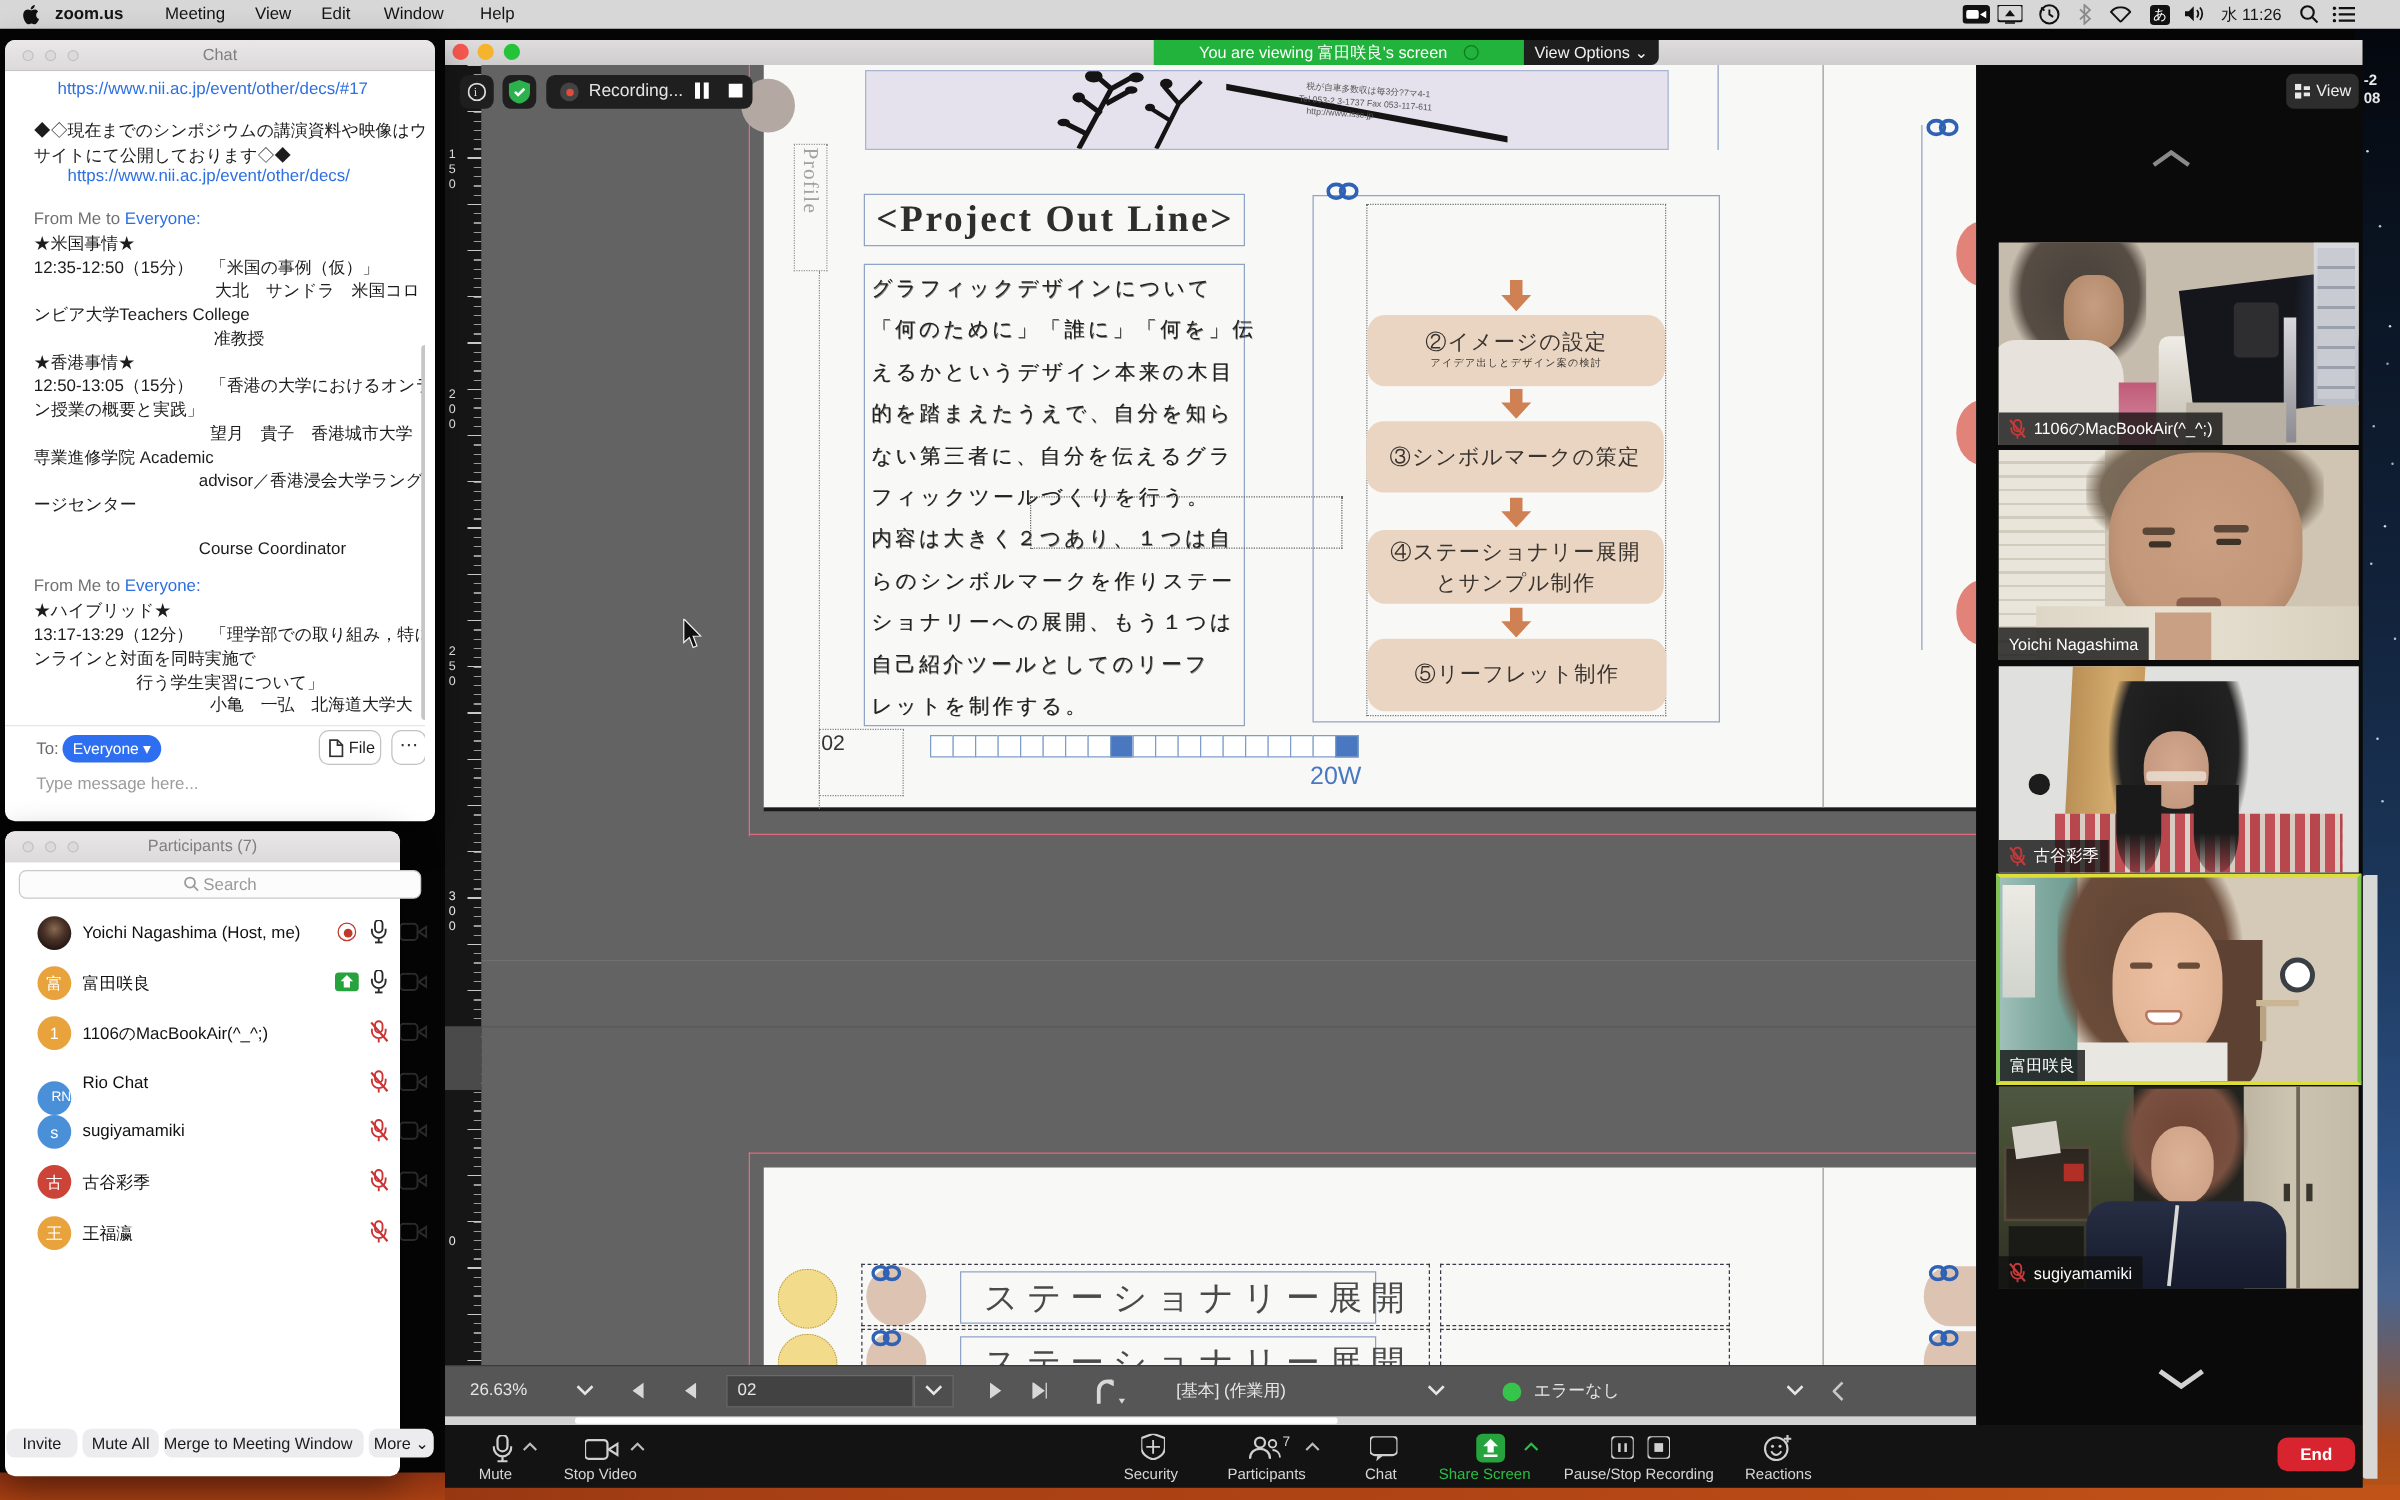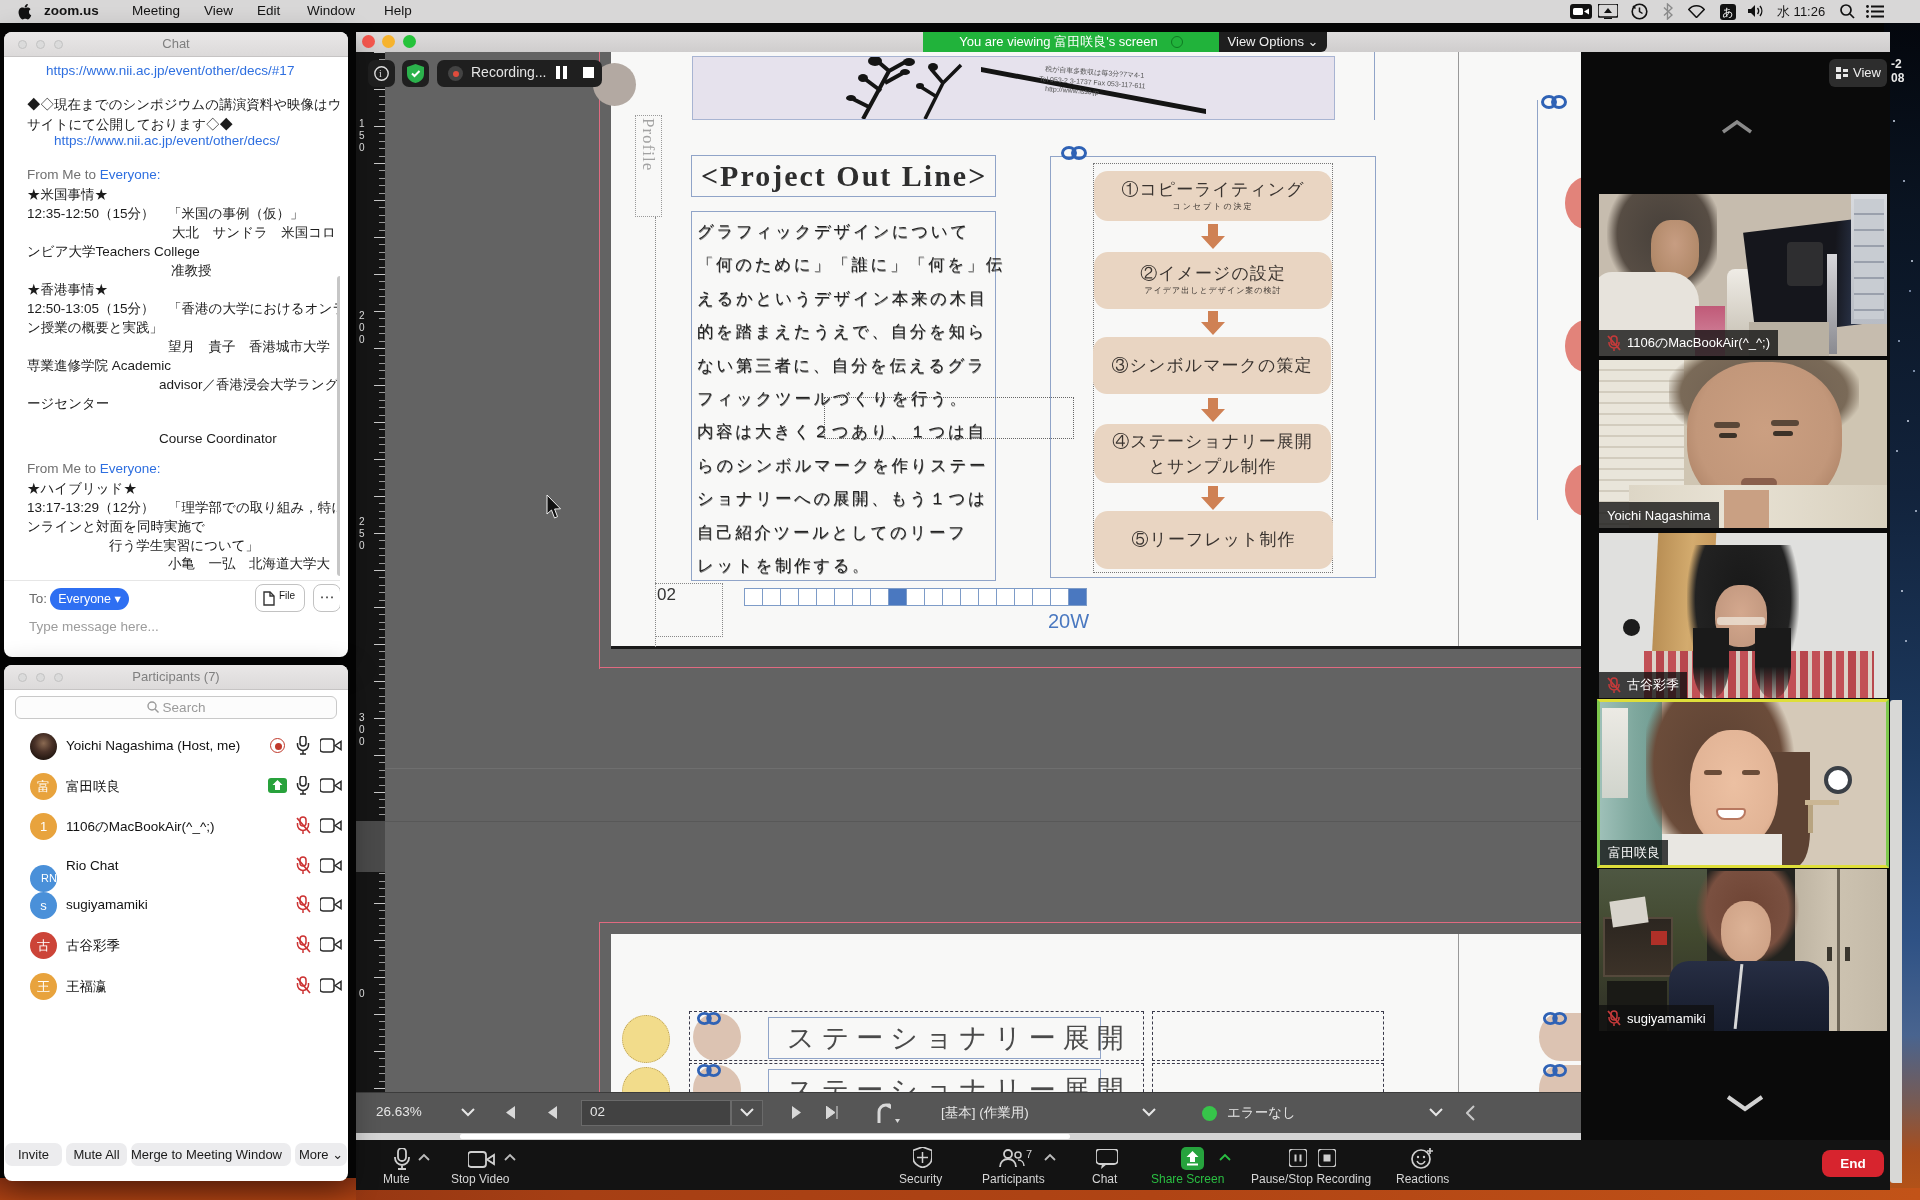--- a/index.html
+++ b/index.html
@@ -142,24 +142,20 @@
 
    <div class="abs" style="left:694px;top:104px;width:326px;height:422px;border:1px solid #90a4c8"></div>
    <svg class="abs" style="left:705px;top:93px" width="26" height="16" viewBox="0 0 26 16">
           <g fill="none" stroke="#2f62b5" stroke-width="3">
             <ellipse cx="8" cy="8" rx="6.5" ry="5.5"></ellipse>
             <ellipse cx="18" cy="8" rx="6.5" ry="5.5"></ellipse>
           </g>
         </svg>
    <div class="abs" style="left:737px;top:111px;width:240px;height:410px;border:1px dotted #777"></div>
 
-   <div class="abs" style="left:738px;top:119px;width:238px;height:50px;background:#e9d5c2;border-radius:14px;text-align:center;color:#3a3430">
-          <div style="font-size:17px;margin-top:7px;letter-spacing:1px">①コピーライティング</div>
-          <div style="font-size:8px;letter-spacing:2px">コンセプトの決定</div>
-        </div>
    <div class="abs" style="left:738px;top:200px;width:238px;height:57px;background:#e9d5c2;border-radius:14px;text-align:center;color:#3a3430">
           <div style="font-size:17px;margin-top:10px;letter-spacing:1px">②イメージの設定</div>
           <div style="font-size:8px;letter-spacing:1px">アイデア出しとデザイン案の検討</div>
         </div>
    <div class="abs" style="left:737px;top:285px;width:238px;height:57px;background:#e9d5c2;border-radius:14px;text-align:center;color:#3a3430">
           <div style="font-size:17px;margin-top:17px;letter-spacing:1px">③シンボルマークの策定</div>
         </div>
    <div class="abs" style="left:738px;top:372px;width:237px;height:59px;background:#e9d5c2;border-radius:14px;text-align:center;color:#3a3430;font-size:17px;line-height:25px;padding-top:5px;letter-spacing:1px">④ステーショナリー展開<br>とサンプル制作</div>
    <div class="abs" style="left:738px;top:459px;width:239px;height:58px;background:#e9d5c2;border-radius:14px;text-align:center;color:#3a3430">
           <div style="font-size:17px;margin-top:17px;letter-spacing:1px">⑤リーフレット制作</div>
@@ -558,28 +554,28 @@
   <div class="abs txt" style="left:164px;top:497px">小亀　一弘　北海道大学大</div>
   <div class="abs" style="left:333px;top:218px;width:6px;height:300px;background:#c6c6c6;border-radius:3px"></div>
   <div class="abs" style="left:0px;top:522px;width:344px;height:1px;background:#e6e6e6"></div>
   <div class="abs txt" style="left:25px;top:533px;color:#6a6a6a">To:</div>
   <div class="abs" style="left:46px;top:530px;width:79px;height:22px;background:#2e6ff2;border-radius:11px;color:#fff;font-size:12.5px;text-align:center;line-height:22px">Everyone ▾</div>
   <div class="abs" style="left:251px;top:526px;width:50px;height:28px;border:1px solid #c2c2c2;border-radius:8px">
     <svg class="abs" style="left:7px;top:6px" width="12" height="15">
             <path d="M1 1h6l4 4v9H1z" fill="none" stroke="#333" stroke-width="1.4"></path>
             <path d="M7 1v4h4" fill="none" stroke="#333" stroke-width="1.4"></path>
           </svg>
-    <div class="abs txt" style="left:23px;top:5px;font-size:10px">File</div>
+    <div class="abs txt" style="left:23px;top:5px;font-size:13px">File</div>
   </div>
   <div class="abs" style="left:309px;top:526px;width:28px;height:28px;border:1px solid #c2c2c2;border-radius:8px;text-align:center;line-height:24px;color:#333;font-size:15px">⋯</div>
   <div class="abs txt" style="left:25px;top:561px;color:#9c9c9c">Type message here...</div>
  </div>
 </div>
 
-<div class="abs winlight" style="left:4px;top:665px;width:344px;height:516px">
+<div class="abs winlight" style="left:4px;top:665px;width:316px;height:516px">
  <div class="titlebar">
         <div class="tl" style="left:14px"></div>
         <div class="tl" style="left:32px"></div>
         <div class="tl" style="left:50px"></div>
         <div class="ttitle">Participants (7)</div>
       </div>
  <div class="abs" style="left:11px;top:31px;width:322px;height:23px;border:1px solid #c9c9c9;border-radius:6px;background:#fcfcfc;text-align:center;color:#9a9a9a;font-size:13.5px;line-height:22px"><svg width="12" height="12" style="vertical-align:-1px;margin-right:4px">
           <circle cx="5" cy="5" r="4" fill="none" stroke="#9a9a9a" stroke-width="1.4"></circle>
           <path d="M8 8l3.5 3.5" stroke="#9a9a9a" stroke-width="1.4"></path>
         </svg>Search</div>

